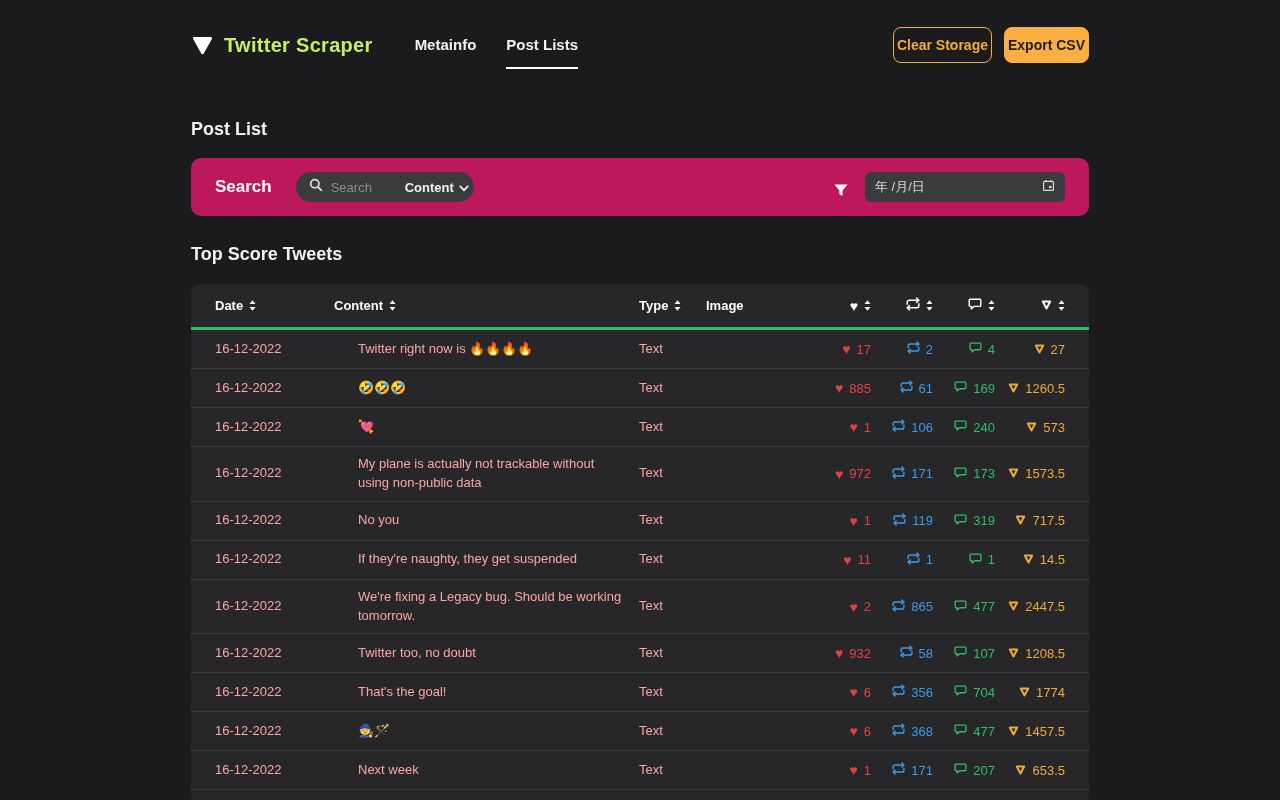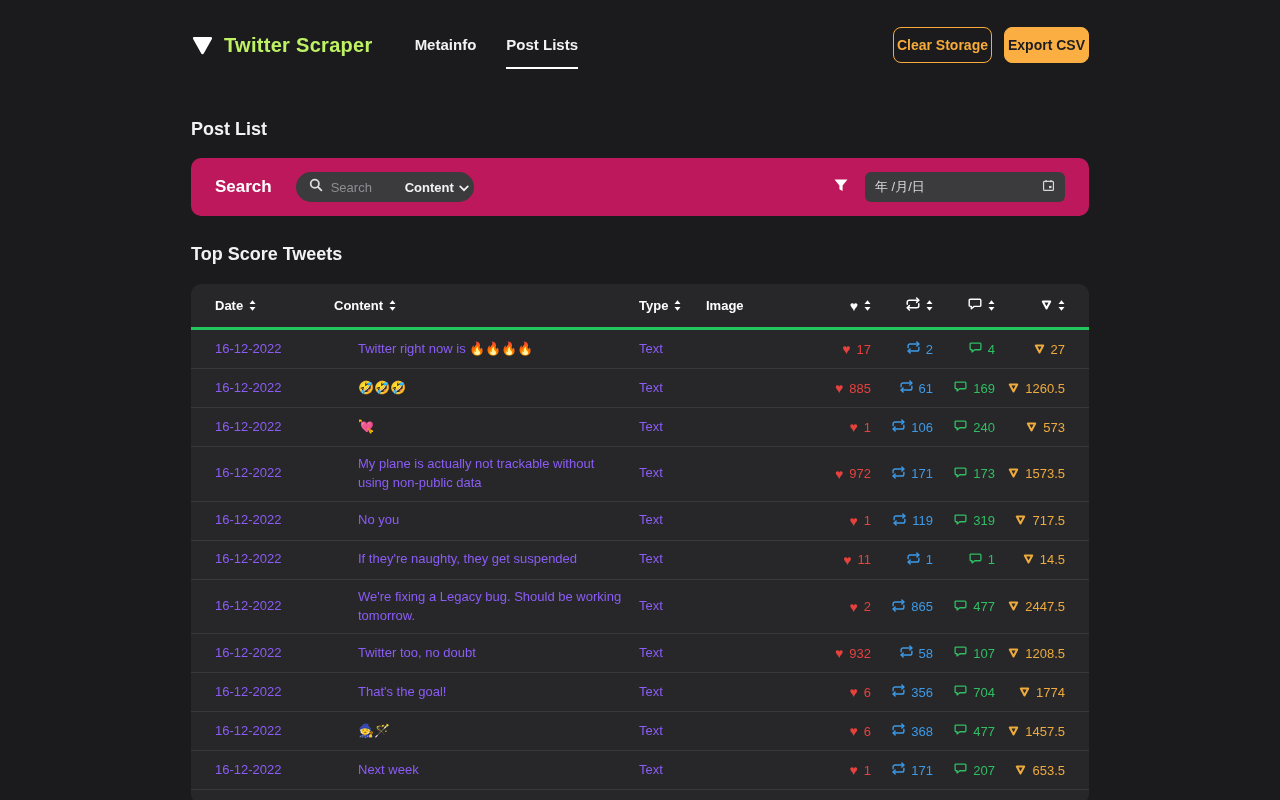--- a/index.html
+++ b/index.html
@@ -38,41 +38,41 @@
     margin-left: 24px; width: 178px; height: 30px; background: #3b3b3e; border-radius: 999px;
     display: flex; align-items: center; padding: 0 13px; gap: 8px;
   }
   .search-pill input {
     background: transparent; border: none; outline: none; width: 66px;
     font-family: inherit; font-size: 13px; color: #eee;
   }
   .search-pill input::placeholder { color: #8d8d92; }
   .content-select { display: flex; align-items: center; gap: 5px; cursor: pointer; margin-left: auto; }
   .content-select span { font-size: 13px; font-weight: 600; color: #f2f2f2; }
-  .filter-group { margin-left: auto; display: flex; align-items: center; gap: 16px; }
+  .filter-group { margin-left: auto; display: flex; align-items: flex-end; gap: 16px; }
   .date-input {
     width: 200px; height: 30px; background: #3b3b3e; border-radius: 6px;
     display: flex; align-items: center; justify-content: space-between;
     padding: 0 10px; cursor: pointer;
   }
   .date-input span { font-size: 13px; color: #d9d9dc; }
 
   
   .table-panel { margin-top: 19px; background: #272729; border-radius: 10px; overflow: hidden; min-height: 520px; }
   .thead, .trow {
     display: grid;
     grid-template-columns: 119px 305px 67px 95px 70px 62px 62px 1fr;
     align-items: center; padding: 0 24px;
   }
   .thead { height: 46px; border-bottom: 3px solid #22c55e; }
   .th { display: flex; align-items: center; gap: 6px; font-size: 13px; font-weight: 700; color: #fdfdfd; cursor: pointer; }
   .th.num { justify-content: flex-end; }
   .sort { color: #ffffff; flex: none; }
   .trow { padding: 8px 24px; min-height: 39px; border-bottom: 1px solid #39393c; }
-  .cell { font-size: 13px; color: #8b5cf6; line-height: 1.45; }
+  .cell { font-size: 13px; color: #fca5a5; line-height: 1.45; }
   .cell.content { padding-right: 16px; margin-left: 24px; }
   .metric { display: flex; align-items: center; justify-content: flex-end; gap: 6px; font-size: 13px; font-weight: 500; }
   .metric svg { flex: none; }
   .m-likes { color: #e5423e; }
   .m-retweets { color: #3d9ae8; }
   .m-comments { color: #2fbe63; }
   .m-score { color: #edaa3d; }
   .heart-glyph { font-size: 14px; line-height: 1; }
 </style>
 </head>

